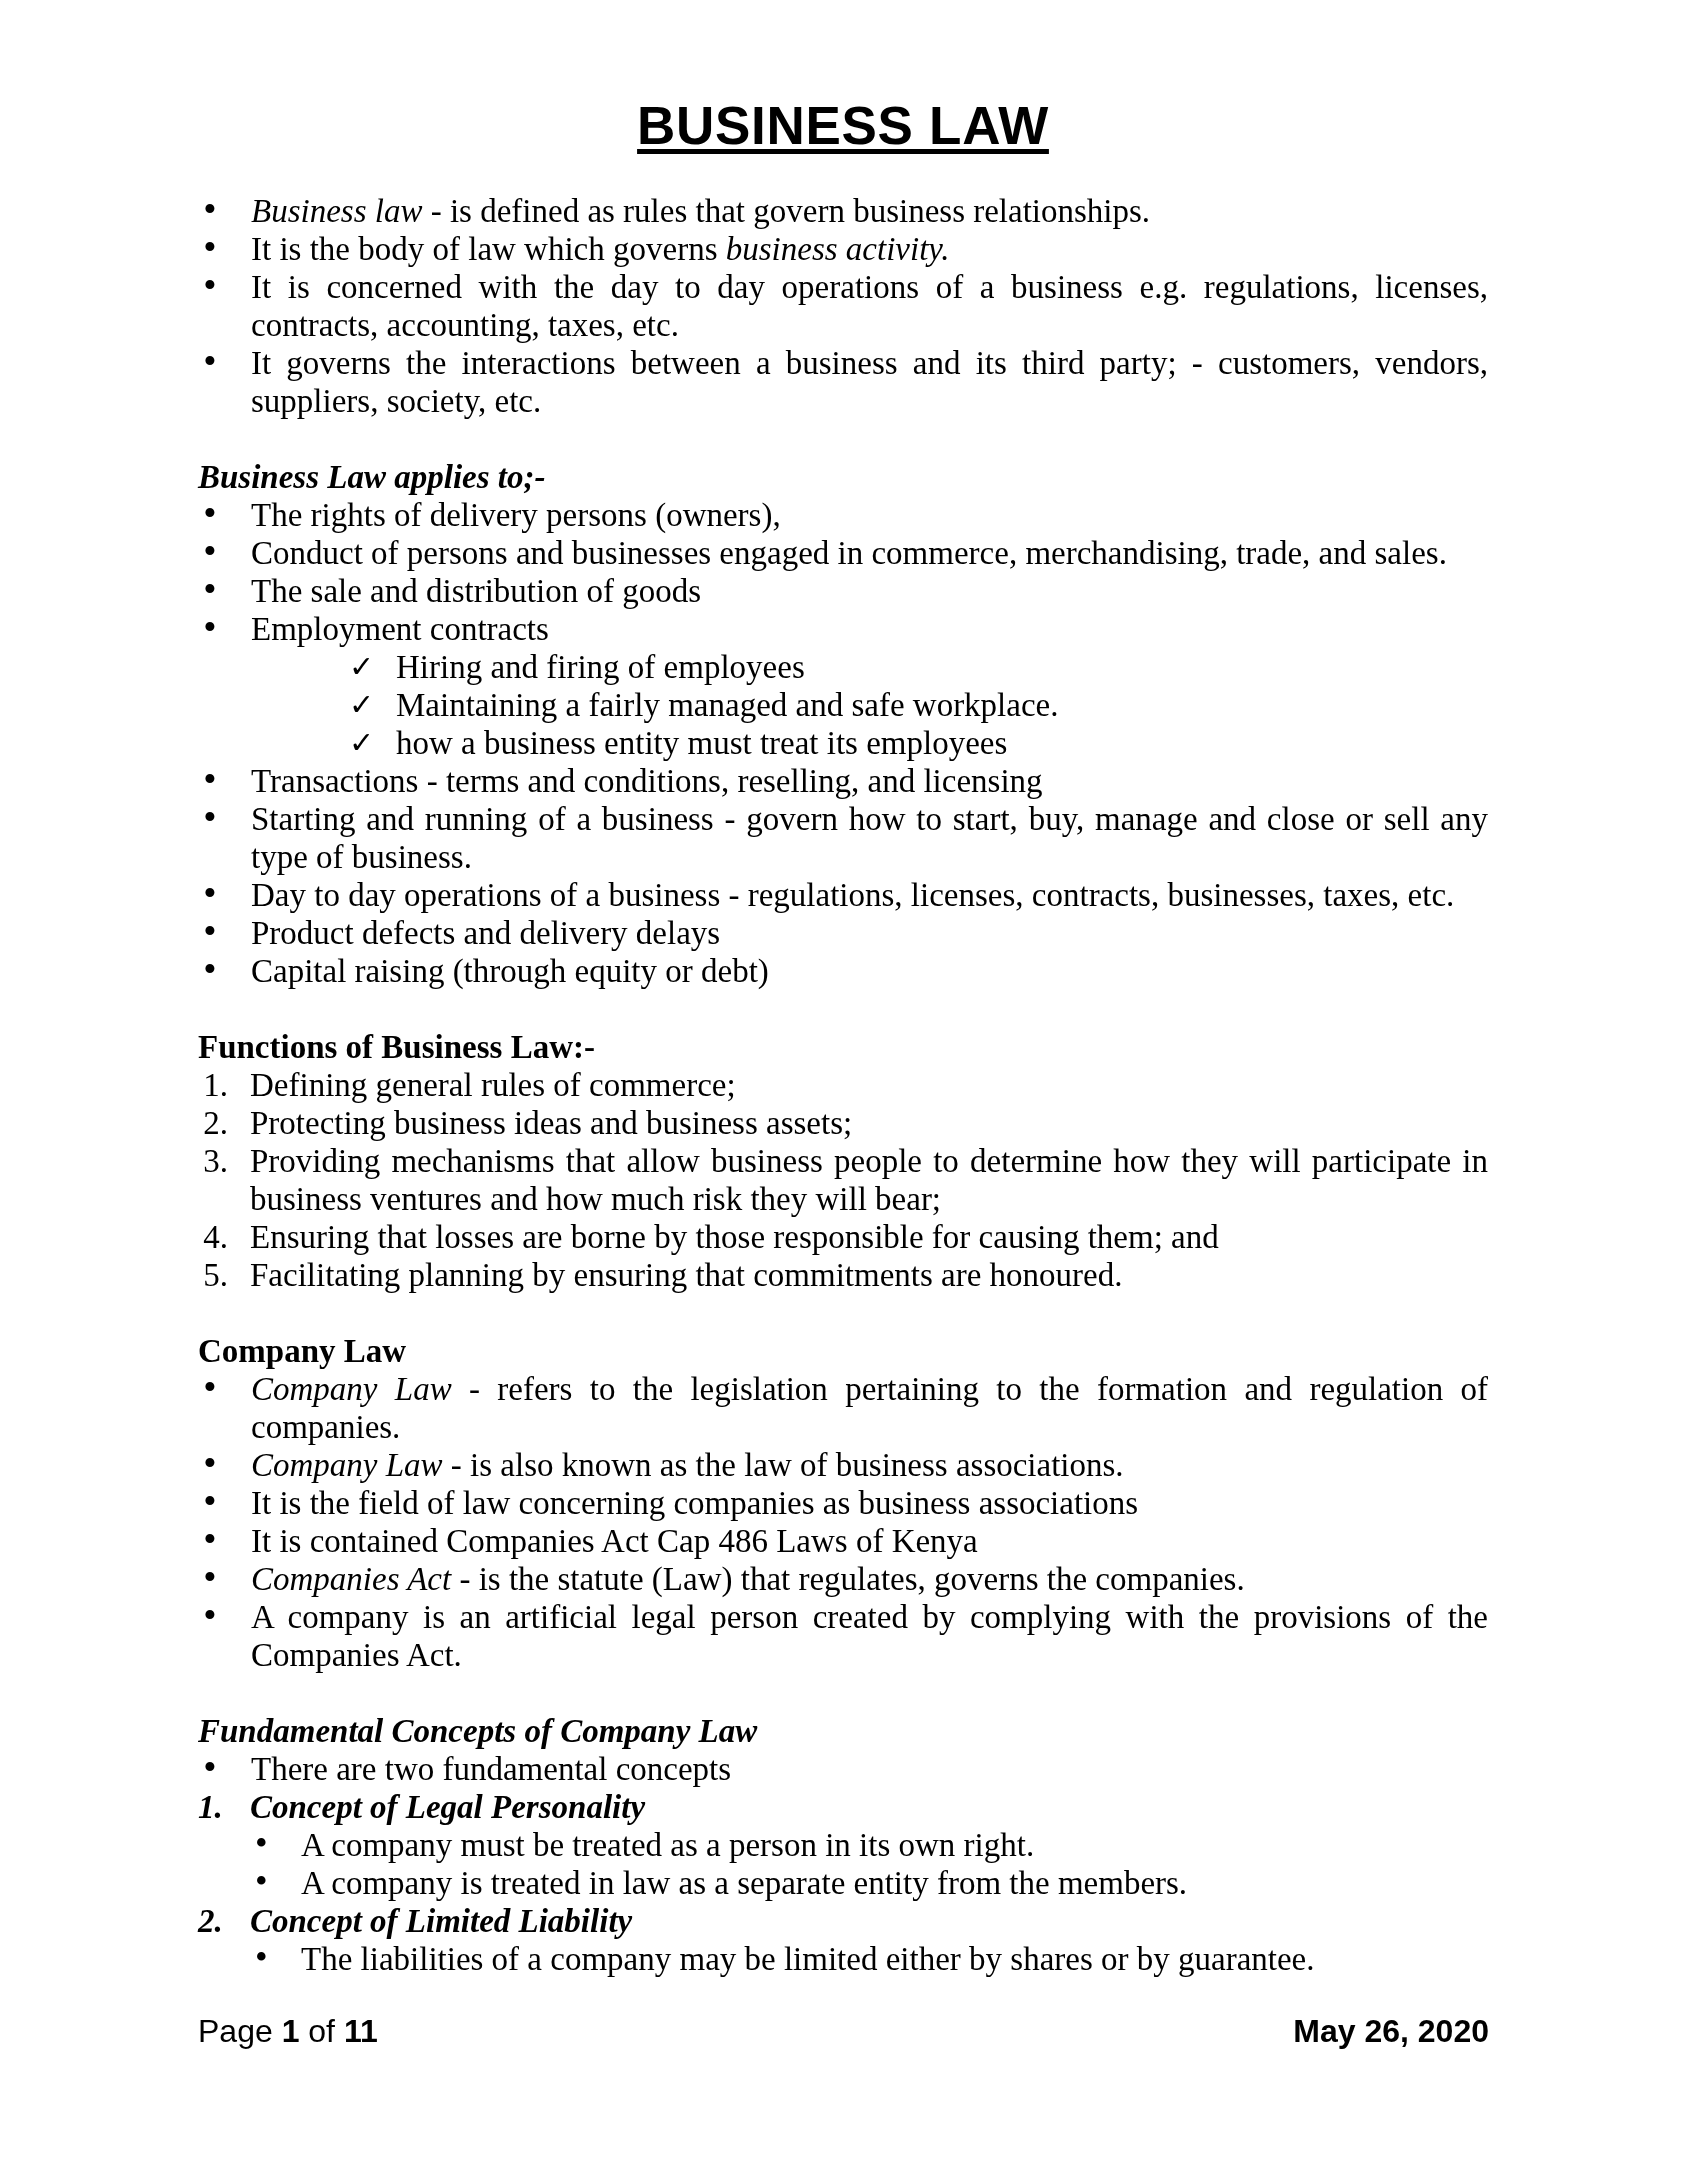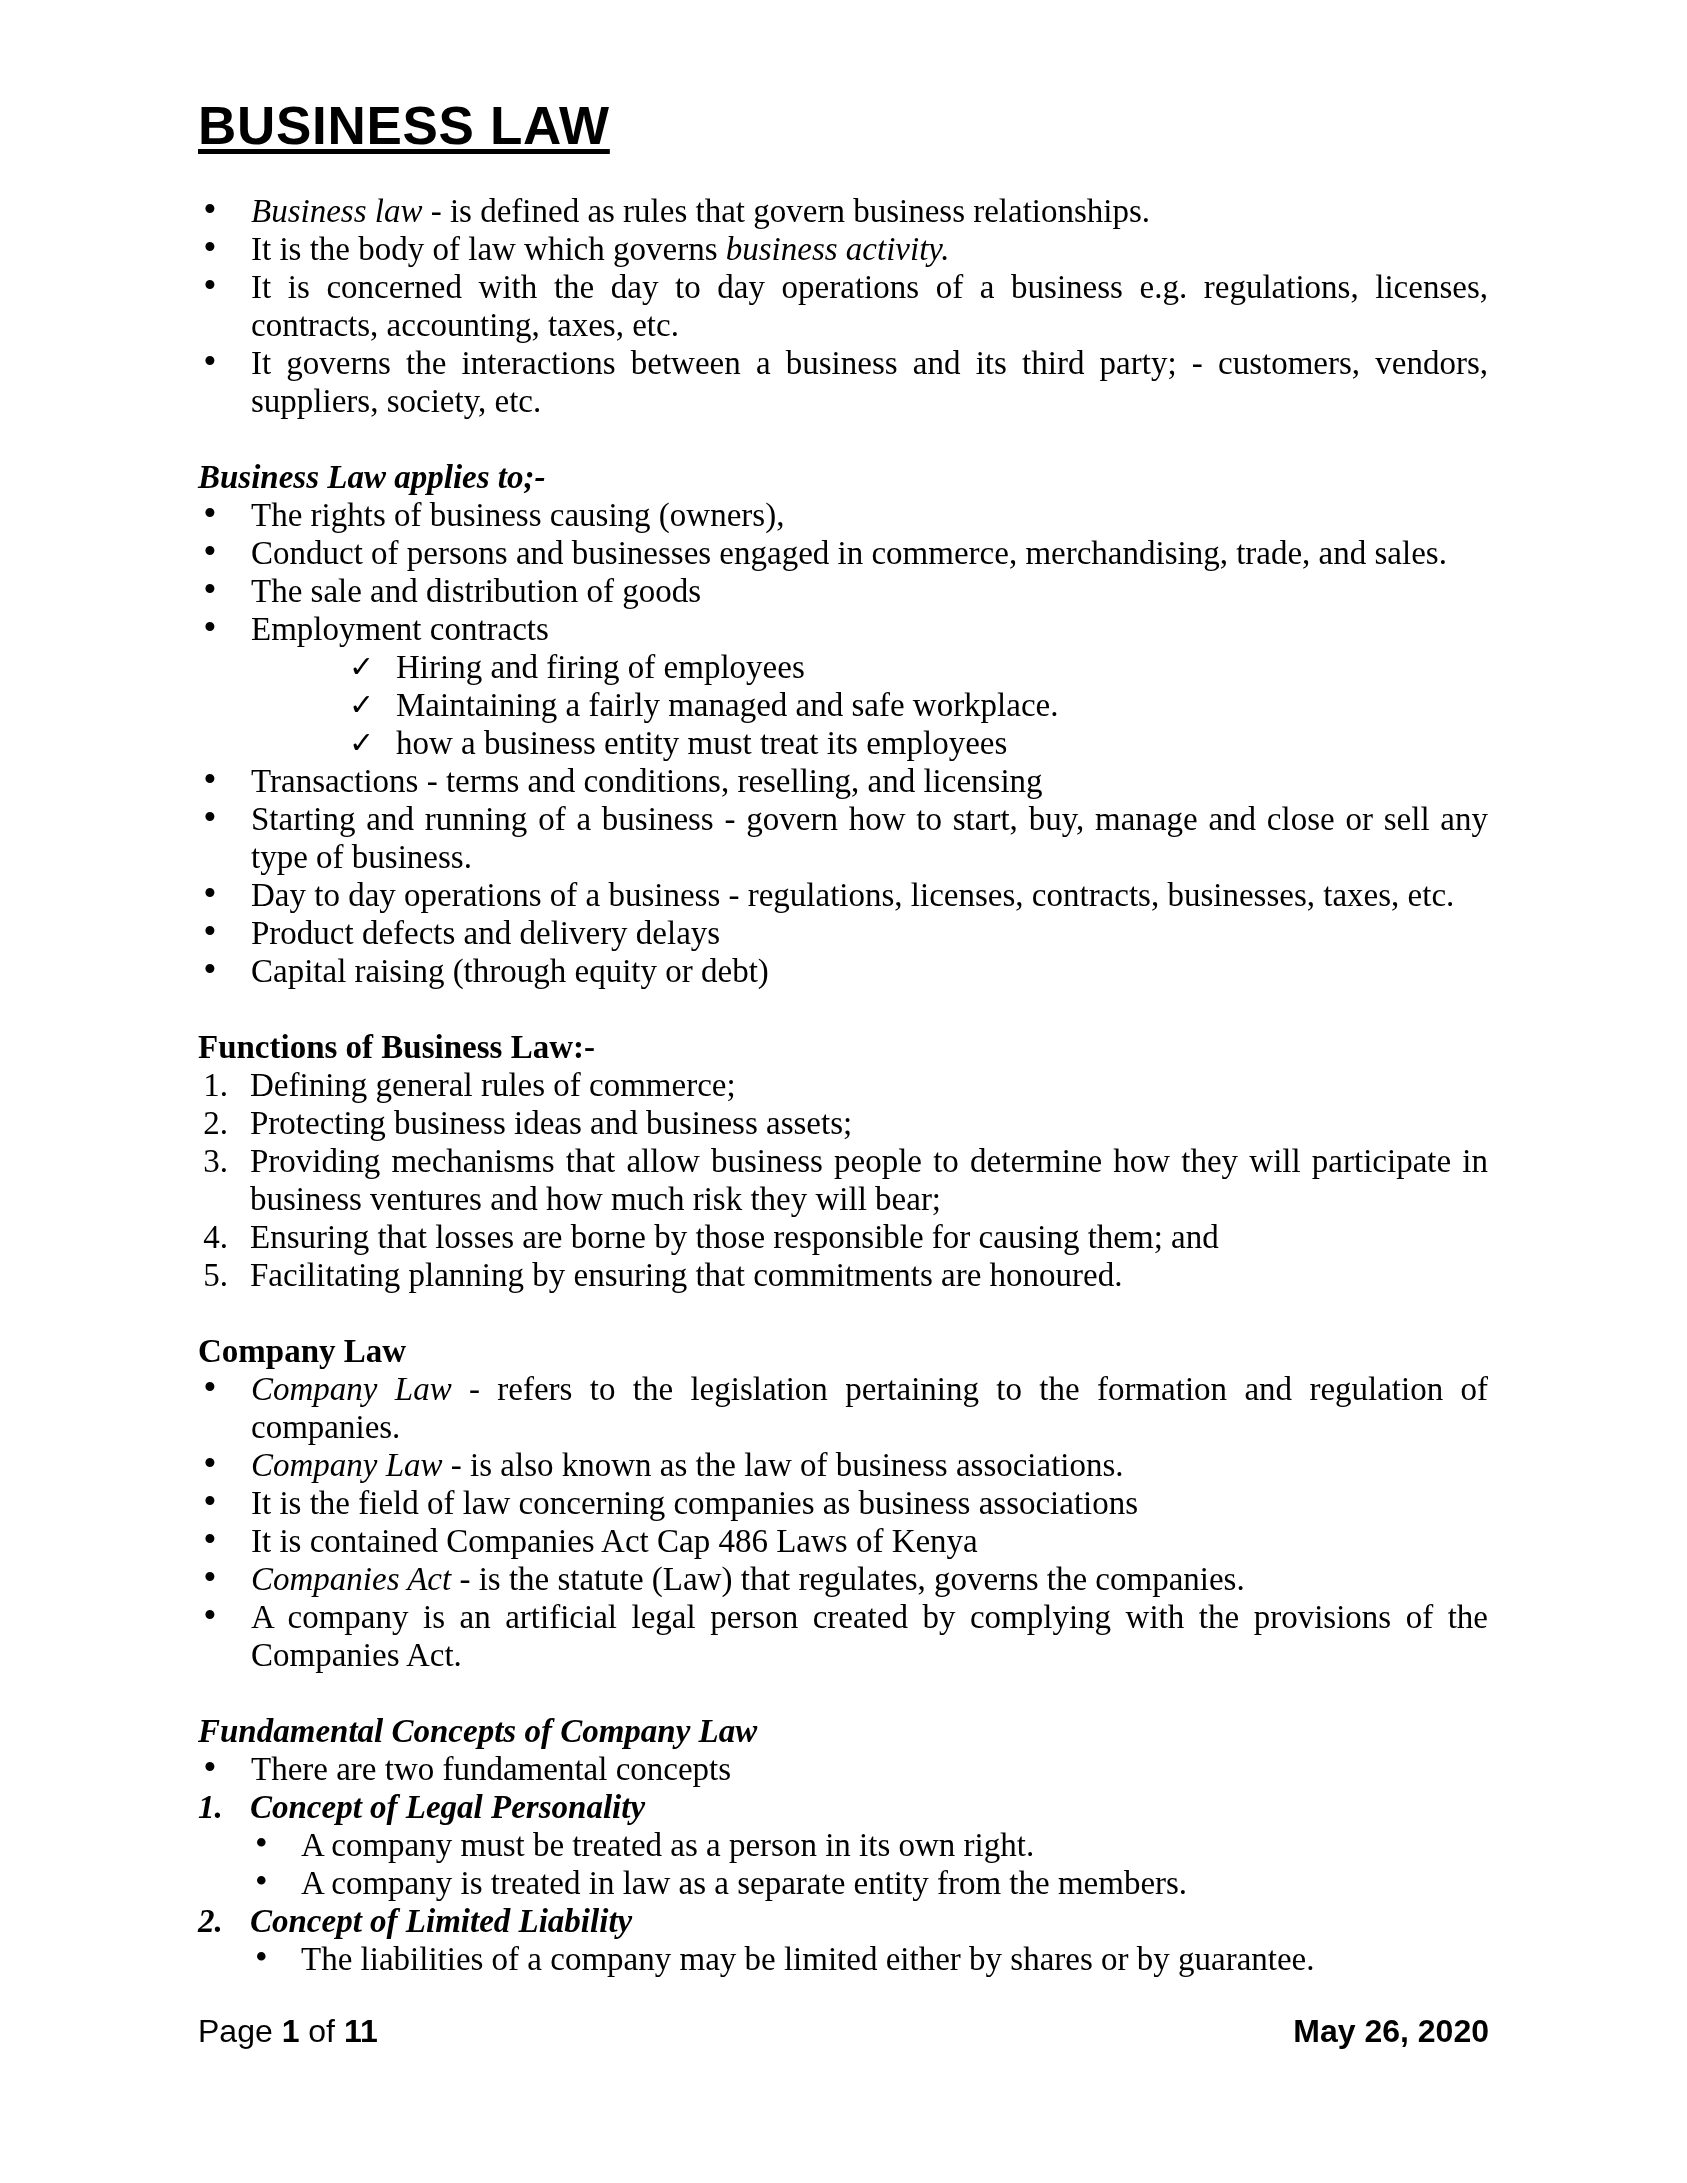--- a/index.html
+++ b/index.html
@@ -15,21 +15,21 @@
     overflow: hidden;
   }
   .content {
     position: absolute;
     left: 198px;
     top: 98px;
     width: 1290px;
   }
   .doc-title {
     margin: 0 0 38px 0;
-    text-align: left;
+    text-align: center;
     font-family: "Liberation Sans", "DejaVu Sans", sans-serif;
     font-weight: 700;
     font-size: 53px;
     line-height: 56px;
     letter-spacing: 0.7px;
   }
   .doc-title .u {
     text-decoration: underline;
     text-decoration-thickness: 4.6px;
     text-underline-offset: 4.6px;
@@ -92,21 +92,21 @@
       <p class="t">It is concerned with the day to day operations of a business e.g. regulations, licenses, contracts, accounting, taxes, etc.</p>
     </div>
     <div class="li l1">
       <span class="mk">•</span>
       <p class="t">It governs the interactions between a business and its third party; - customers, vendors, suppliers, society, etc.</p>
     </div>
 
     <h2 class="italic">Business Law applies to;-</h2>
     <div class="li l1">
       <span class="mk">•</span>
-      <p class="t">The rights of business causing (owners),</p>
+      <p class="t">The rights of delivery persons (owners),</p>
     </div>
     <div class="li l1">
       <span class="mk">•</span>
       <p class="t">Conduct of persons and businesses engaged in commerce, merchandising, trade, and sales.</p>
     </div>
     <div class="li l1">
       <span class="mk">•</span>
       <p class="t">The sale and distribution of goods</p>
     </div>
     <div class="li l1">

